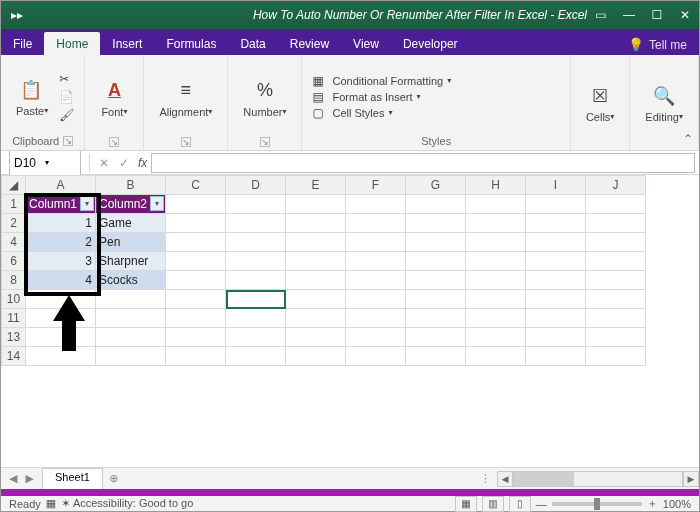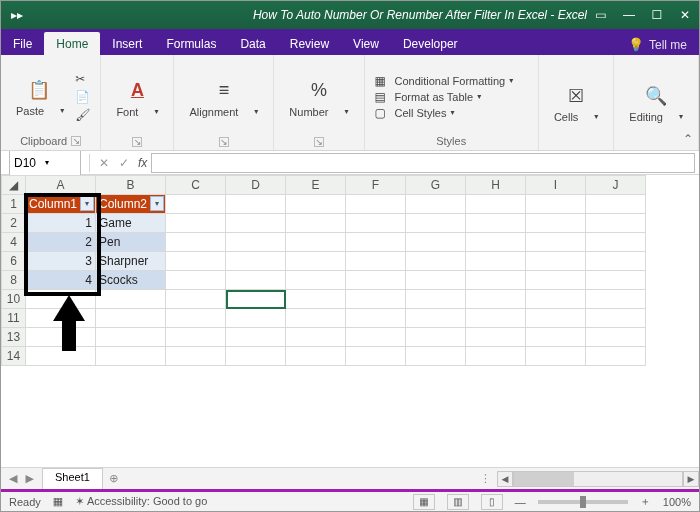--- a/index.html
+++ b/index.html
@@ -15,60 +15,60 @@
   .tabs .tab.active { background:#f3f3f3; color:#1a5d3f; border-top-left-radius:2px; border-top-right-radius:2px;}
   .tabs .tell { margin-left:auto; display:flex; align-items:center; padding:0 12px 3px; gap:4px; opacity:.85;}
   .tabs .tell .bulb { font-size:13px; }
   .ribbon { height: 96px; background:#f3f3f3; border-bottom:1px solid #d6d6d6; display:flex; font-size:11px; color:#444; position:relative;}
   .group { border-right:1px solid #e1e1e1; display:flex; flex-direction:column; align-items:center; justify-content:space-between; padding:4px 10px 2px;}
   .group .body { flex:1; display:flex; align-items:center; justify-content:center; gap:6px;}
   .group .label { font-size:11px; color:#666; padding:1px 0 1px; display:flex; align-items:center; gap:4px;}
   .group .label .dlg { font-size:9px; color:#888; border:1px solid #bbb; width:10px; height:10px; display:flex; align-items:center; justify-content:center;}
   .bigbtn { display:flex; flex-direction:column; align-items:center; gap:2px; padding:2px 4px; border:1px solid transparent; border-radius:2px;}
   .bigbtn .ic { width:28px; height:26px; display:flex; align-items:center; justify-content:center; font-size:18px; }
-  .bigbtn .tx { font-size:11px; color:#444; display:flex; align-items:center; gap:16px;}
+  .bigbtn .tx { font-size:11px; color:#444; display:flex; align-items:center; gap:0;}
   .smallicons { display:flex; flex-direction:column; gap:4px; font-size:12px;}
   .styles-body { display:flex; flex-direction:column; gap:2px; align-items:flex-start;}
   .styles-body .row { display:flex; align-items:center; gap:4px; font-size:11px; color:#444;}
   .styles-body .row .ic { width:16px; font-size:12px;}
   .ribbon-collapse { position:absolute; right:6px; bottom:4px; font-size:12px; color:#666;}
   .fxbar { height:24px; display:flex; align-items:center; border-bottom:1px solid #d6d6d6; font-size:12px;}
   .namebox { width:72px; height:20px; border:1px solid #bcbcbc; margin:0 4px 0 8px; display:flex; align-items:center; padding:12px 4px; background:#fff;}
   .namebox span { flex:1; }
   .fxbar .sep { width:1px; height:18px; background:#d6d6d6; margin:0 4px;}
   .fxbar .fxbtn { width:20px; color:#999; text-align:center;}
   .fxbar .fxlbl { font-style:italic; color:#555; padding:0 4px;}
   .fxbar input { flex:1; border:1px solid #bcbcbc; height:20px; margin-right:4px; padding:0 4px; font-size:12px;}
   .gridwrap { flex:1; overflow:hidden; position:relative; background:#fff;}
   table.sheet { border-collapse:collapse; table-layout:fixed; font-size:12px; color:#222;}
   table.sheet th, table.sheet td { border:1px solid #d9d9d9; height:19px; padding:0 3px; overflow:hidden; white-space:nowrap;}
   table.sheet th { background:#eef1ee; font-weight:normal; color:#555; text-align:center;}
   table.sheet th.corner { width:24px; background:#eef1ee;}
   table.sheet th.col { width:60px;}
   table.sheet th.colA, table.sheet th.colB { width:70px;}
   table.sheet td.rh { background:#eef1ee; text-align:center; color:#555; width:24px;}
-  .thdr { background:#c2410c; color:#fff; position:relative; padding-right:16px !important;}
+  .thdr { background:#701a75; color:#fff; position:relative; padding-right:16px !important;}
   .thdr .dd { position:absolute; right:1px; top:1px; width:14px; height:15px; background:#e9edf4; border:1px solid #9fb6d4; display:flex; align-items:center; justify-content:center; font-size:8px; color:#3c5a80;}
   .tcell { background:#e3ebf5; }
   .tcell.alt { background:#cfdced; }
   td.num { text-align:right; }
   .selcell { outline:2px solid #1f7246; outline-offset:-2px; position:relative;}
   .overlay-box { position:absolute; border:4px solid #000; pointer-events:none;}
   .arrow { position:absolute; pointer-events:none;}
   .arrow .head { width:0;height:0;border-left:16px solid transparent;border-right:16px solid transparent;border-bottom:26px solid #000; }
   .arrow .stem { width:14px; height:30px; background:#000; margin:0 auto;}
   .sheet-tabs { height:22px; border-top:1px solid #d6d6d6; display:flex; align-items:stretch; font-size:11px; background:#f3f3f3;}
   .sheet-tabs .nav { display:flex; align-items:center; padding:0 8px; gap:8px; color:#888;}
   .sheet-tabs .tabitem { background:#fff; border:1px solid #ccc; border-bottom:none; padding:2px 12px; display:flex; align-items:flex-start;}
   .sheet-tabs .add { width:22px; display:flex; align-items:center; justify-content:center; color:#888;}
   .sheet-tabs .hscroll { margin-left:auto; display:flex; align-items:center; gap:0;}
   .sheet-tabs .hscroll .btn { width:16px; height:16px; border:1px solid #c7c7c7; background:#efefef; display:flex; align-items:center; justify-content:center; font-size:9px; color:#666;}
   .sheet-tabs .hscroll .track { width:170px; height:16px; border:1px solid #c7c7c7; background:#efefef; position:relative;}
   .sheet-tabs .hscroll .thumb { position:absolute; left:0; top:0; height:100%; width:60px; background:#cfcfcf;}
-  .status { height:22px; border-top:3px solid #a21caf; background:#f3f3f3; display:flex; align-items:center; font-size:11px; color:#555; padding:0 8px; gap:12px;}
+  .status { height:22px; border-top:7px solid #a21caf; background:#f3f3f3; display:flex; align-items:center; font-size:11px; color:#555; padding:0 8px; gap:5px;}
   .status .spacer { flex:1; }
   .status .viewbtn { width:22px; height:16px; border:1px solid #c7c7c7; display:flex; align-items:center; justify-content:center; font-size:10px;}
   .status .zoomtrack { width:90px; height:4px; background:#c7c7c7; position:relative;}
   .status .zoomtrack .h { position:absolute; left:50%; top:-4px; width:6px; height:12px; background:#888; transform:translateX(-50%);}
   .chev { font-size:8px; }
 </style>
 </head>
 <body>
 
 <div class="app">
@@ -169,21 +169,21 @@
     <div class="group" style="flex:1">
       <div class="body" style="justify-content:flex-start;width:100%;">
         <div class="styles-body">
           <div class="row">
               <span class="ic">▦</span>
               <span>Conditional Formatting</span> 
               <span class="chev">▾</span>
             </div>
           <div class="row">
               <span class="ic">▤</span>
-              <span>Format as Table</span> 
+              <span>Format as Insert</span> 
               <span class="chev">▾</span>
             </div>
           <div class="row">
               <span class="ic">▢</span>
               <span>Cell Styles</span> 
               <span class="chev">▾</span>
             </div>
         </div>
       </div>
       <div class="label">

